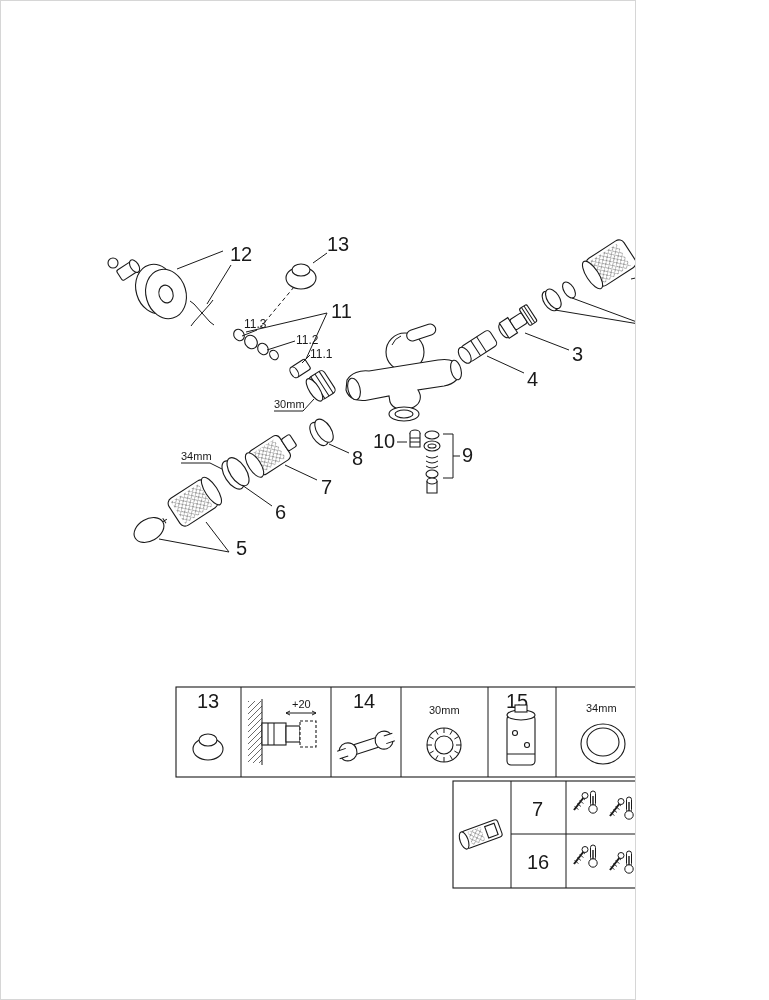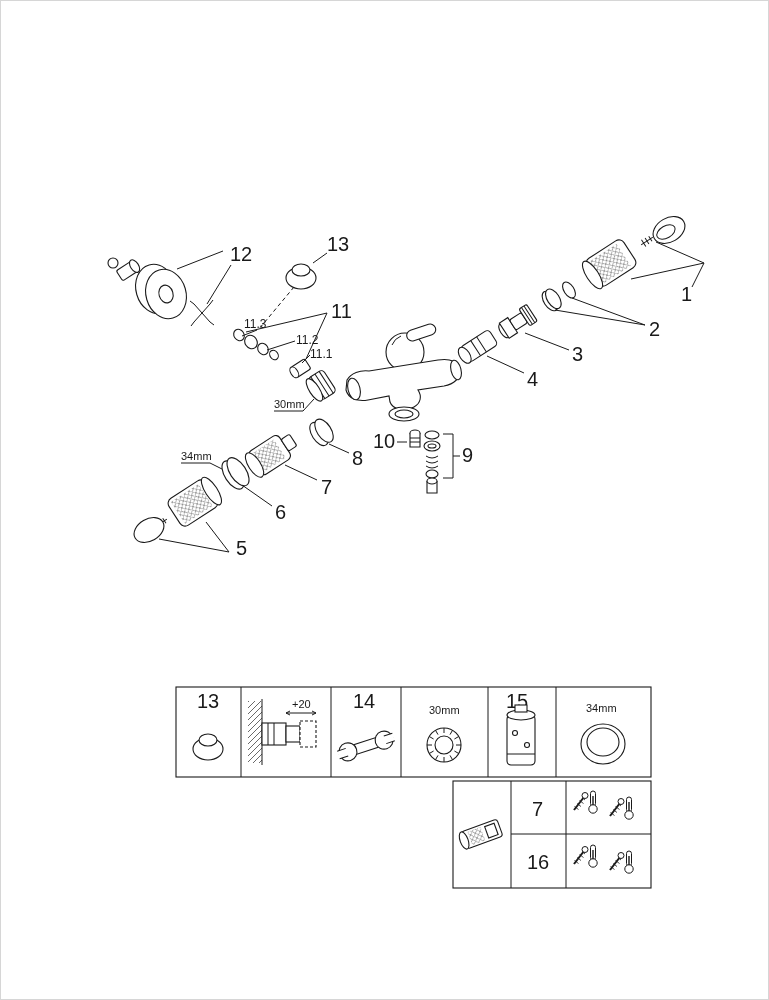--- a/index.html
+++ b/index.html
@@ -1,17 +1,17 @@
 <!DOCTYPE html>
 <html><head>
 <meta charset="utf-8">
 <style>
   html,body{margin:0;padding:0;background:#ffffff;}
   .page{
-    position:relative;width:769px;height:1000px;background:#ffffff;
+    position:relative;width:636px;height:1000px;background:#ffffff;
     border:1px solid #d6d6d6;box-sizing:border-box;overflow:hidden;
     font-family:"Liberation Sans",sans-serif;
   }
   svg{position:absolute;top:0;left:0;}
   .callout{font-family:"Liberation Sans",sans-serif;font-size:20px;font-weight:400;fill:#1a1a1a;}
   .callout-sm{font-family:"Liberation Sans",sans-serif;font-size:12px;fill:#1a1a1a;}
   .dim{font-family:"Liberation Sans",sans-serif;font-size:11px;fill:#1a1a1a;}
   .ln{stroke:#1a1a1a;stroke-width:1;fill:none;}
   .pt{stroke:#1a1a1a;stroke-width:1.1;fill:#ffffff;}
 </style>

